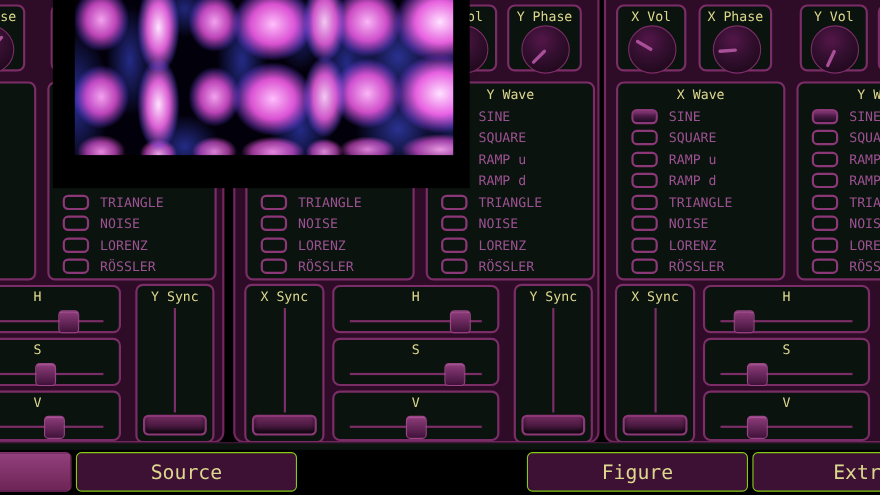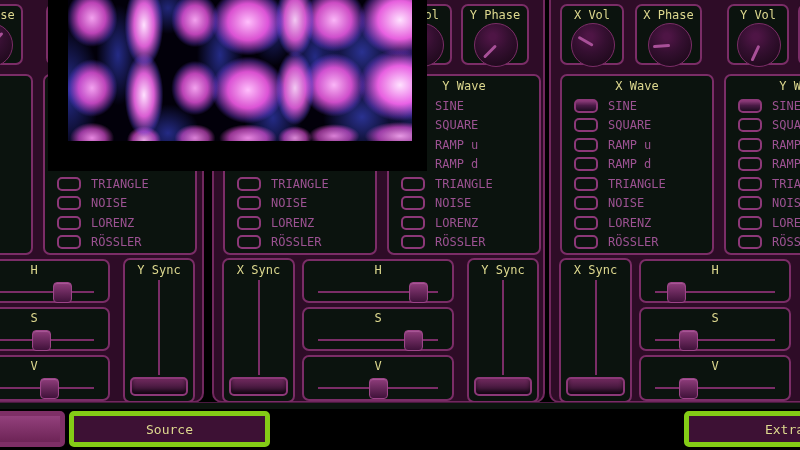--- a/index.html
+++ b/index.html
@@ -84,23 +84,23 @@
       radial-gradient(30px 50px at 205px 30px, rgba(70,85,255,.4),  transparent 72%),
       radial-gradient(36px 64px at 247px 57px, rgba(70,85,255,.5),  transparent 72%),
       radial-gradient(54px 60px at 294px 52px, rgba(75,90,255,.55), transparent 72%),
       radial-gradient(54px 52px at 294px 117px,rgba(75,90,255,.55), transparent 72%),
       radial-gradient(36px 80px at 344px 95px, rgba(75,90,255,.5),  transparent 72%);
   }
 
   
   .greenstrip{position:absolute;left:0;right:0;top:402px;height:7px;background:#0c140f;border-top:1px solid #4a1a40;}
   .tabbar{position:absolute;left:0;right:0;top:409px;height:41px;background:#000;z-index:6;}
-  .tab{position:absolute;top:2px;height:36px;background:#3d1134;border:5px solid #84cc16;border-radius:5px;
+  .tab{position:absolute;top:2px;height:36px;background:#3d1134;border:1px solid #84cc16;border-radius:5px;
        box-sizing:border-box;display:flex;align-items:center;justify-content:center;
-       color:#ddd88e;font-size:13px;}
+       color:#ddd88e;font-size:18px;}
   .tab.active{background:linear-gradient(180deg,#93407c,#6d2456);border-color:#7e2f66;}
 </style>
 </head>
 <body>
 
 <div class="screen">
 
   <div class="section" style="left:-132px">
 
     <div class="panel kp" style="left:86px;width:67px">
@@ -452,16 +452,17 @@
   </div>
 
   <div class="display">
     <div class="pattern"></div>
   </div>
 
   <div class="greenstrip"></div>
   <div class="tabbar">
     <div class="tab active" style="left:-60px;width:125px"></div>
     <div class="tab" style="left:69px;width:201px">Source</div>
+    <div class="tab" style="left:479px;width:201px">Figure</div>
     <div class="tab" style="left:684px;width:201px">Extra</div>
   </div>
 
 </div>
 
 </body></html>

